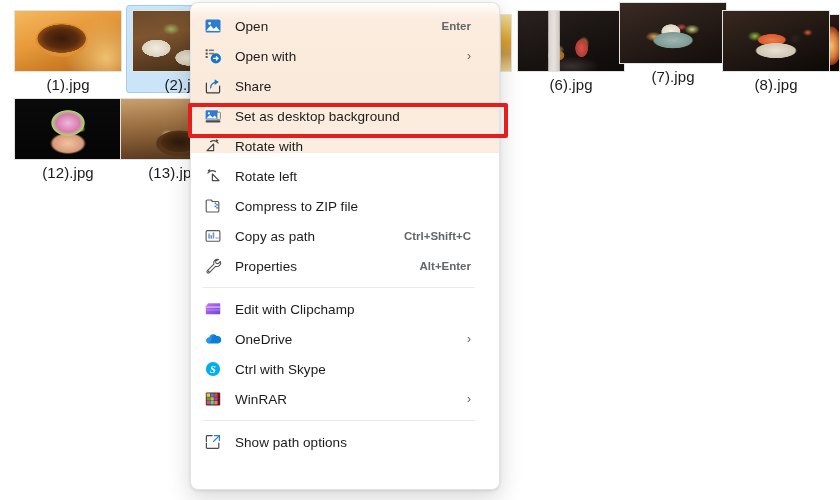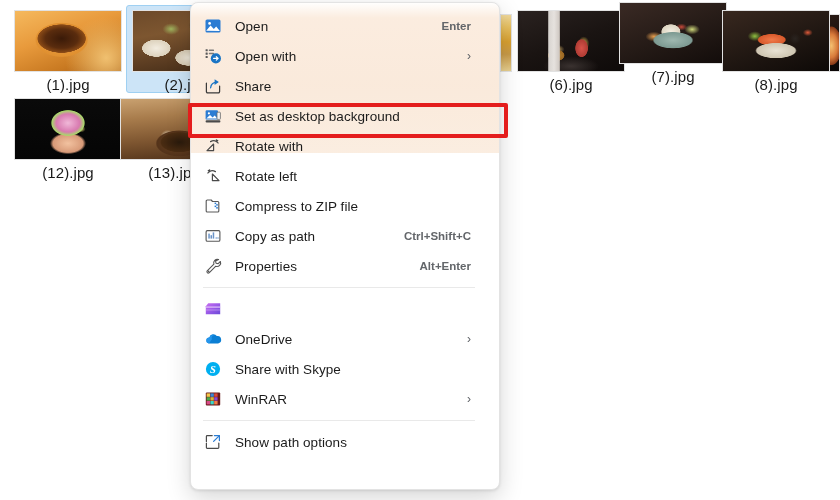--- a/index.html
+++ b/index.html
@@ -378,39 +378,40 @@
                   <stop offset="0" stop-color="#c96ef0"></stop>
                   <stop offset="0.5" stop-color="#9a5ae8"></stop>
                   <stop offset="1" stop-color="#6b49d8"></stop>
                 </linearGradient>
               </defs>
               <path d="M1.8 6.2 L4.2 3.2 L16.2 3.2 L16.2 14.2 L1.8 14.2 Z" fill="url(#gcc)"></path>
               <path d="M1.8 6.2 L16.2 6.2 L16.2 8.0 L1.8 8.0 Z" fill="#e5c7fb" opacity="0.65"></path>
               <path d="M1.8 9.4 L16.2 9.4 L16.2 10.6 L1.8 10.6 Z" fill="#e5c7fb" opacity="0.45"></path>
             </svg>
           </span>
+          <span class="mi-label">Edit with Clipchamp</span>
         </div>
         <div class="mi">
           <span class="mi-icon">
             <svg width="18" height="18" viewBox="0 0 18 18">
               <path d="M5.0 13.4 a3.0 3.0 0 0 1 0.3 -5.98 a4.1 4.1 0 0 1 7.5 -1.3 a3.4 3.4 0 0 1 1.3 7.28 Z" fill="#0b7fd4"></path>
               <path d="M5.0 13.4 a3.0 3.0 0 0 1 0.3 -5.98 a4.1 4.1 0 0 1 4.6 -2.4 a3.4 3.4 0 0 0 -2.0 4.2 Z" fill="#2596ec"></path>
             </svg>
           </span>
           <span class="mi-label">OneDrive</span>
           <span class="mi-chev">›</span>
         </div>
         <div class="mi">
           <span class="mi-icon">
             <svg width="18" height="18" viewBox="0 0 18 18">
               <circle cx="9" cy="9" r="7.1" fill="#00aff0"></circle>
               <text x="9" y="12.9" font-family="Liberation Serif, serif" font-size="10.5" font-style="italic" font-weight="bold" fill="#ffffff" text-anchor="middle">S</text>
             </svg>
           </span>
-          <span class="mi-label">Share with Skype</span>
+          <span class="mi-label">Ctrl with Skype</span>
         </div>
         <div class="mi">
           <span class="mi-icon">
             <svg width="18" height="18" viewBox="0 0 18 18">
               <rect x="1.8" y="2.6" width="14.4" height="12.8" rx="1" fill="#6a1a1a"></rect>
               <rect x="2.6" y="3.4" width="3.4" height="3.4" fill="#f2c84a"></rect>
               <rect x="6.4" y="3.4" width="3.4" height="3.4" fill="#3a8ad8"></rect>
               <rect x="10.2" y="3.4" width="3.4" height="3.4" fill="#d84a3a"></rect>
               <rect x="2.6" y="7.2" width="3.4" height="3.4" fill="#4aa84a"></rect>
               <rect x="6.4" y="7.2" width="3.4" height="3.4" fill="#d8b43a"></rect>

